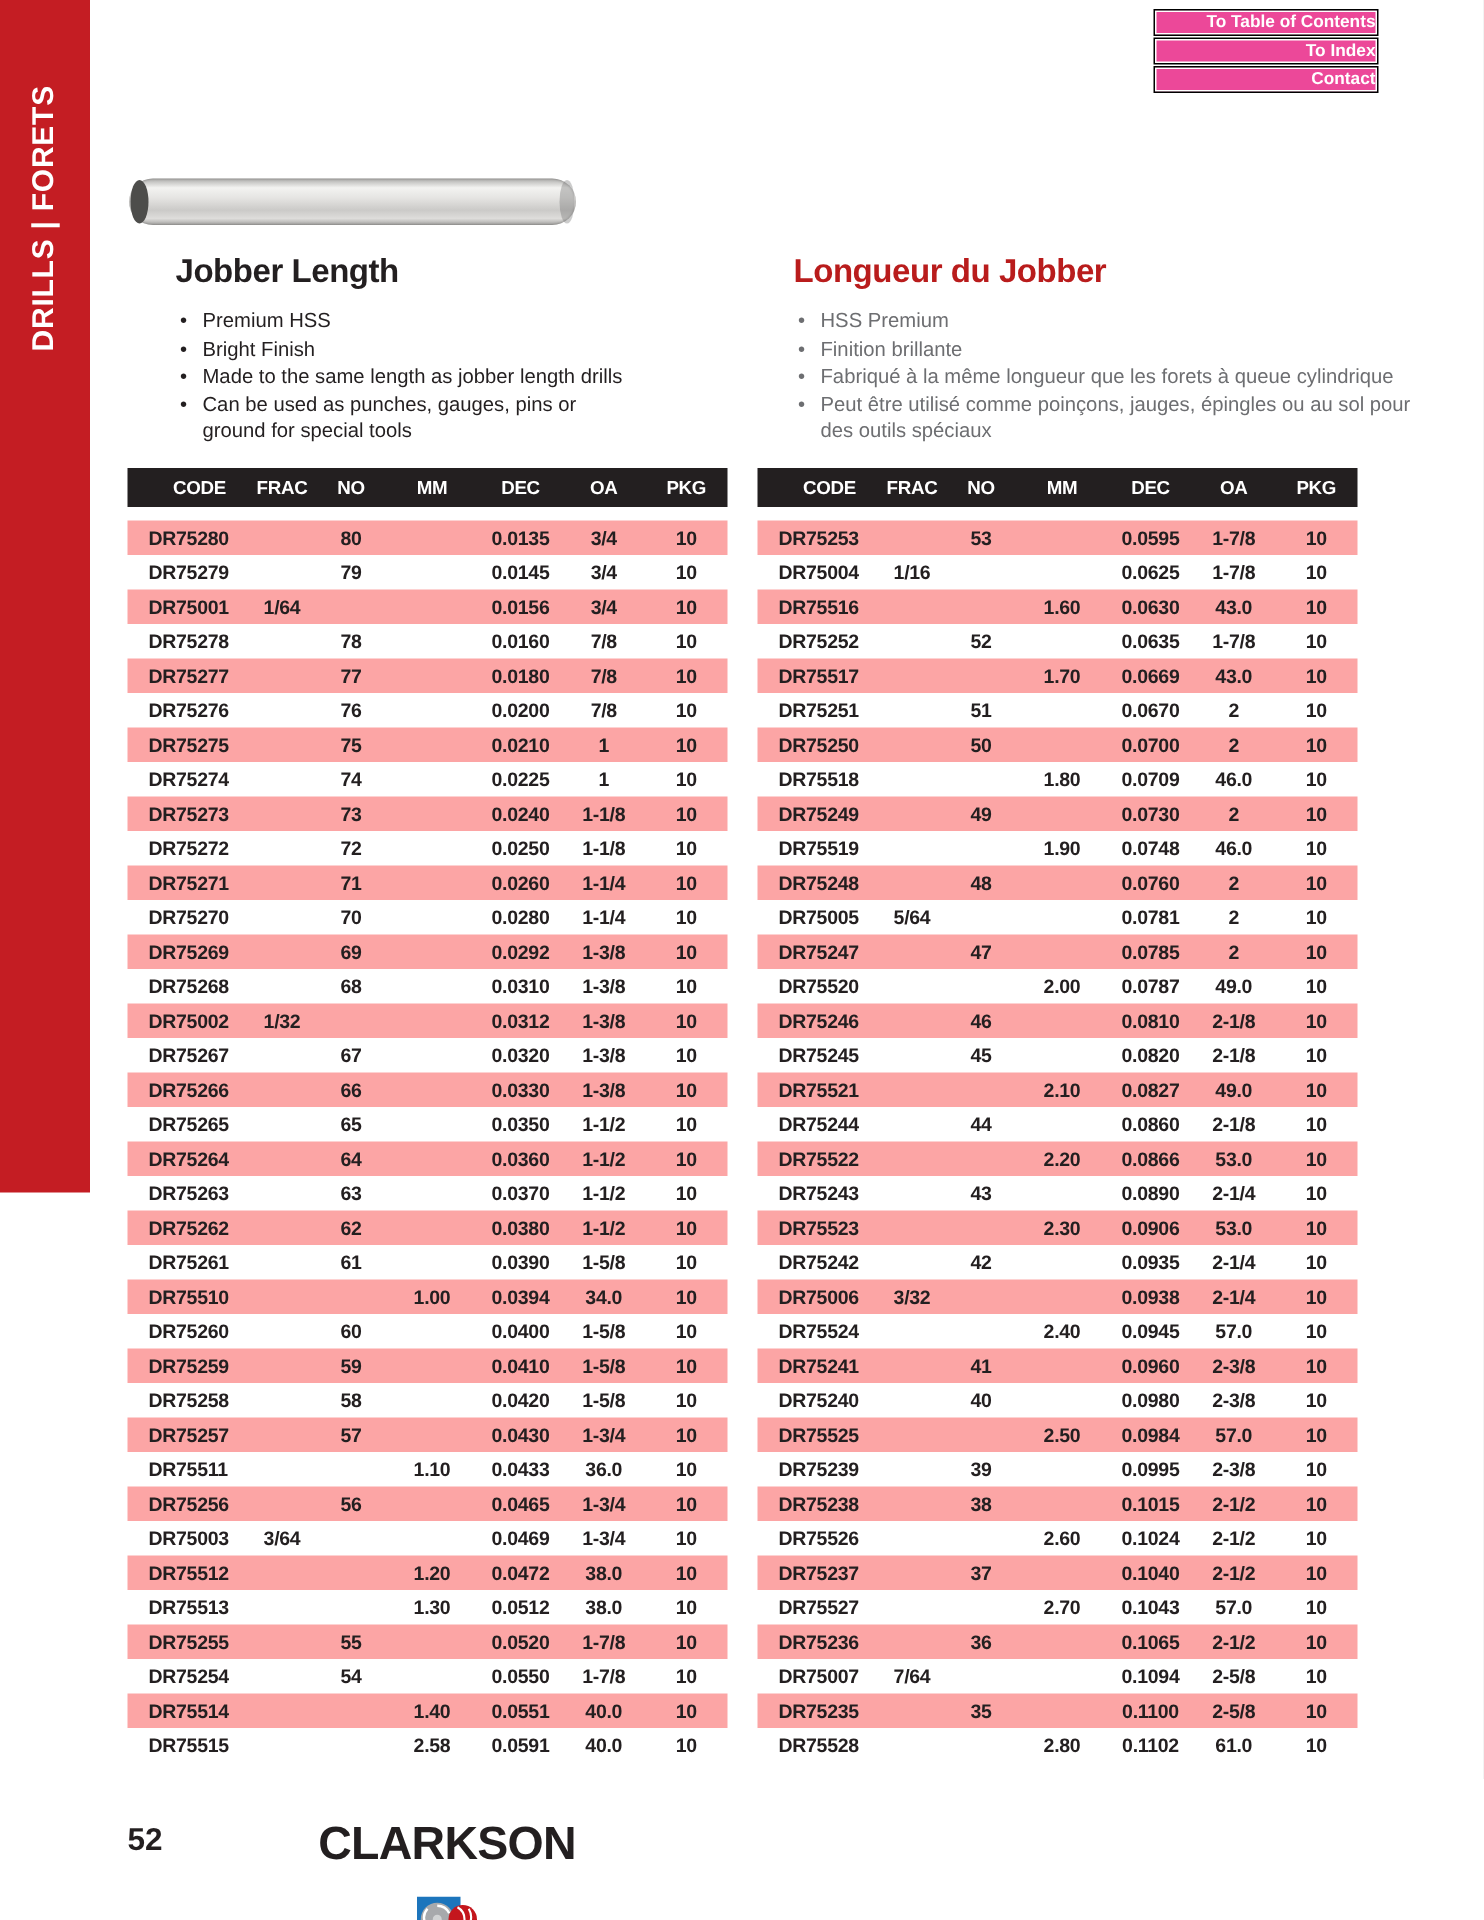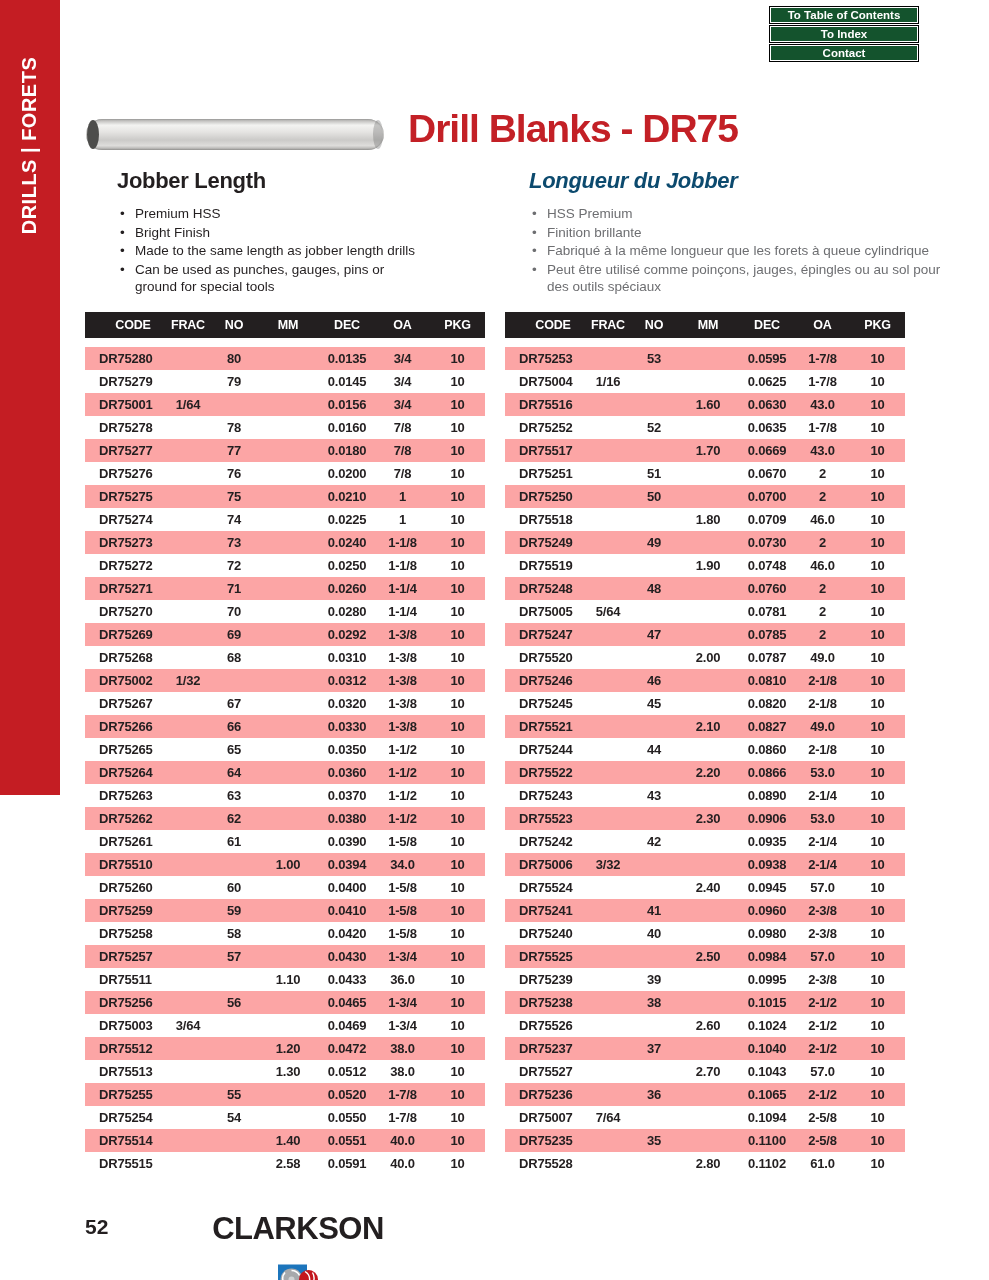--- a/index.html
+++ b/index.html
@@ -12,43 +12,43 @@
   
   .sidebar { position:absolute; left:0; top:0; width:60px; height:795px; background:#c41d23; }
   .side-label { position:absolute; top:48px; left:0; width:60px; height:195px;
     display:flex; align-items:center; justify-content:center; }
   .side-label span { transform:rotate(-90deg); white-space:nowrap; color:#fff;
     font-weight:bold; font-size:20px; letter-spacing:.5px; }
 
   
   .nav { position:absolute; top:7px; right:71px; width:148px; }
   .nav-btn { display:block; width:100%; height:16px; margin-bottom:3px;
-    background:#14532d; color:#fff; font-weight:bold; font-size:11.5px; line-height:14px;
-    text-align:center; border:1px solid #fff; outline:1px solid #000; cursor:pointer; }
+    background:#ec4899; color:#fff; font-weight:bold; font-size:11.5px; line-height:14px;
+    text-align:right; border:1px solid #fff; outline:1px solid #000; cursor:pointer; }
 
   
   .drill { position:absolute; left:86px; top:119px; width:298px; height:31px;
     border-radius:16px / 50%;
     background:linear-gradient(to bottom,#aeadab 0%,#f3f3f1 20%,#e5e4e2 42%,#cbcac8 68%,#dedddb 86%,#a5a4a2 100%);
     box-shadow:inset 0 0 2px rgba(0,0,0,.35); }
   .drill::before { content:""; position:absolute; left:1px; top:1px; bottom:1px; width:12px;
     border-radius:50%; background:#4d4d4b; }
   .drill::after { content:""; position:absolute; right:1px; top:1px; bottom:1px; width:10px;
     border-radius:50%; background:rgba(110,110,108,.35); }
 
   .title { position:absolute; left:408px; top:107px; font-size:39px; font-weight:bold;
     color:#c32026; letter-spacing:-1px; white-space:nowrap; }
 
   
   .features { position:absolute; top:168px;margin-left:24px; }
   .features.en { left:93px;  width:312px; }
   .features.fr { left:505px; width:418px; }
   .features h2 { font-size:22px; font-weight:bold; margin-bottom:11px; letter-spacing:-.3px; }
   .features.en h2 { color:#231f20; }
-  .features.fr h2 { color:#0c4a6e;font-style:italic; }
+  .features.fr h2 { color:#b91c1c; }
   .features ul { list-style:none; }
   .features li { position:relative; padding-left:18px; font-size:13.5px; line-height:17.5px; margin-bottom:1px; }
   .features.en li { color:#231f20; }
   .features.fr li { color:#6d6e71; }
   .features li .bullet { position:absolute; left:3px; top:0; }
 
   
   .dtable { position:absolute; top:312px; width:400px; --cols:80px 46px 46px 62px 56px 55px 55px; }
   .dtable.left  { left:85px; }
   .dtable.right { left:505px; }
@@ -80,21 +80,20 @@
   </div>
 
   <div class="nav" id="nav-buttons">
       <div class="nav-btn">To Table of Contents</div>
       <div class="nav-btn">To Index</div>
       <div class="nav-btn">Contact</div>
     </div>
 
   <div class="drill"></div>
 
-  <div class="title">Drill Blanks - DR75</div>
 
   <div class="features en">
     <h2>Jobber Length</h2>
     <ul id="bullets-en">
         <li><span class="bullet">•</span><span>Premium HSS</span></li>
         <li><span class="bullet">•</span><span>Bright Finish</span></li>
         <li><span class="bullet">•</span><span>Made to the same length as jobber length drills</span></li>
         <li><span class="bullet">•</span><span>Can be used as punches, gauges, pins or ground for special tools</span></li>
       </ul>
   </div>

